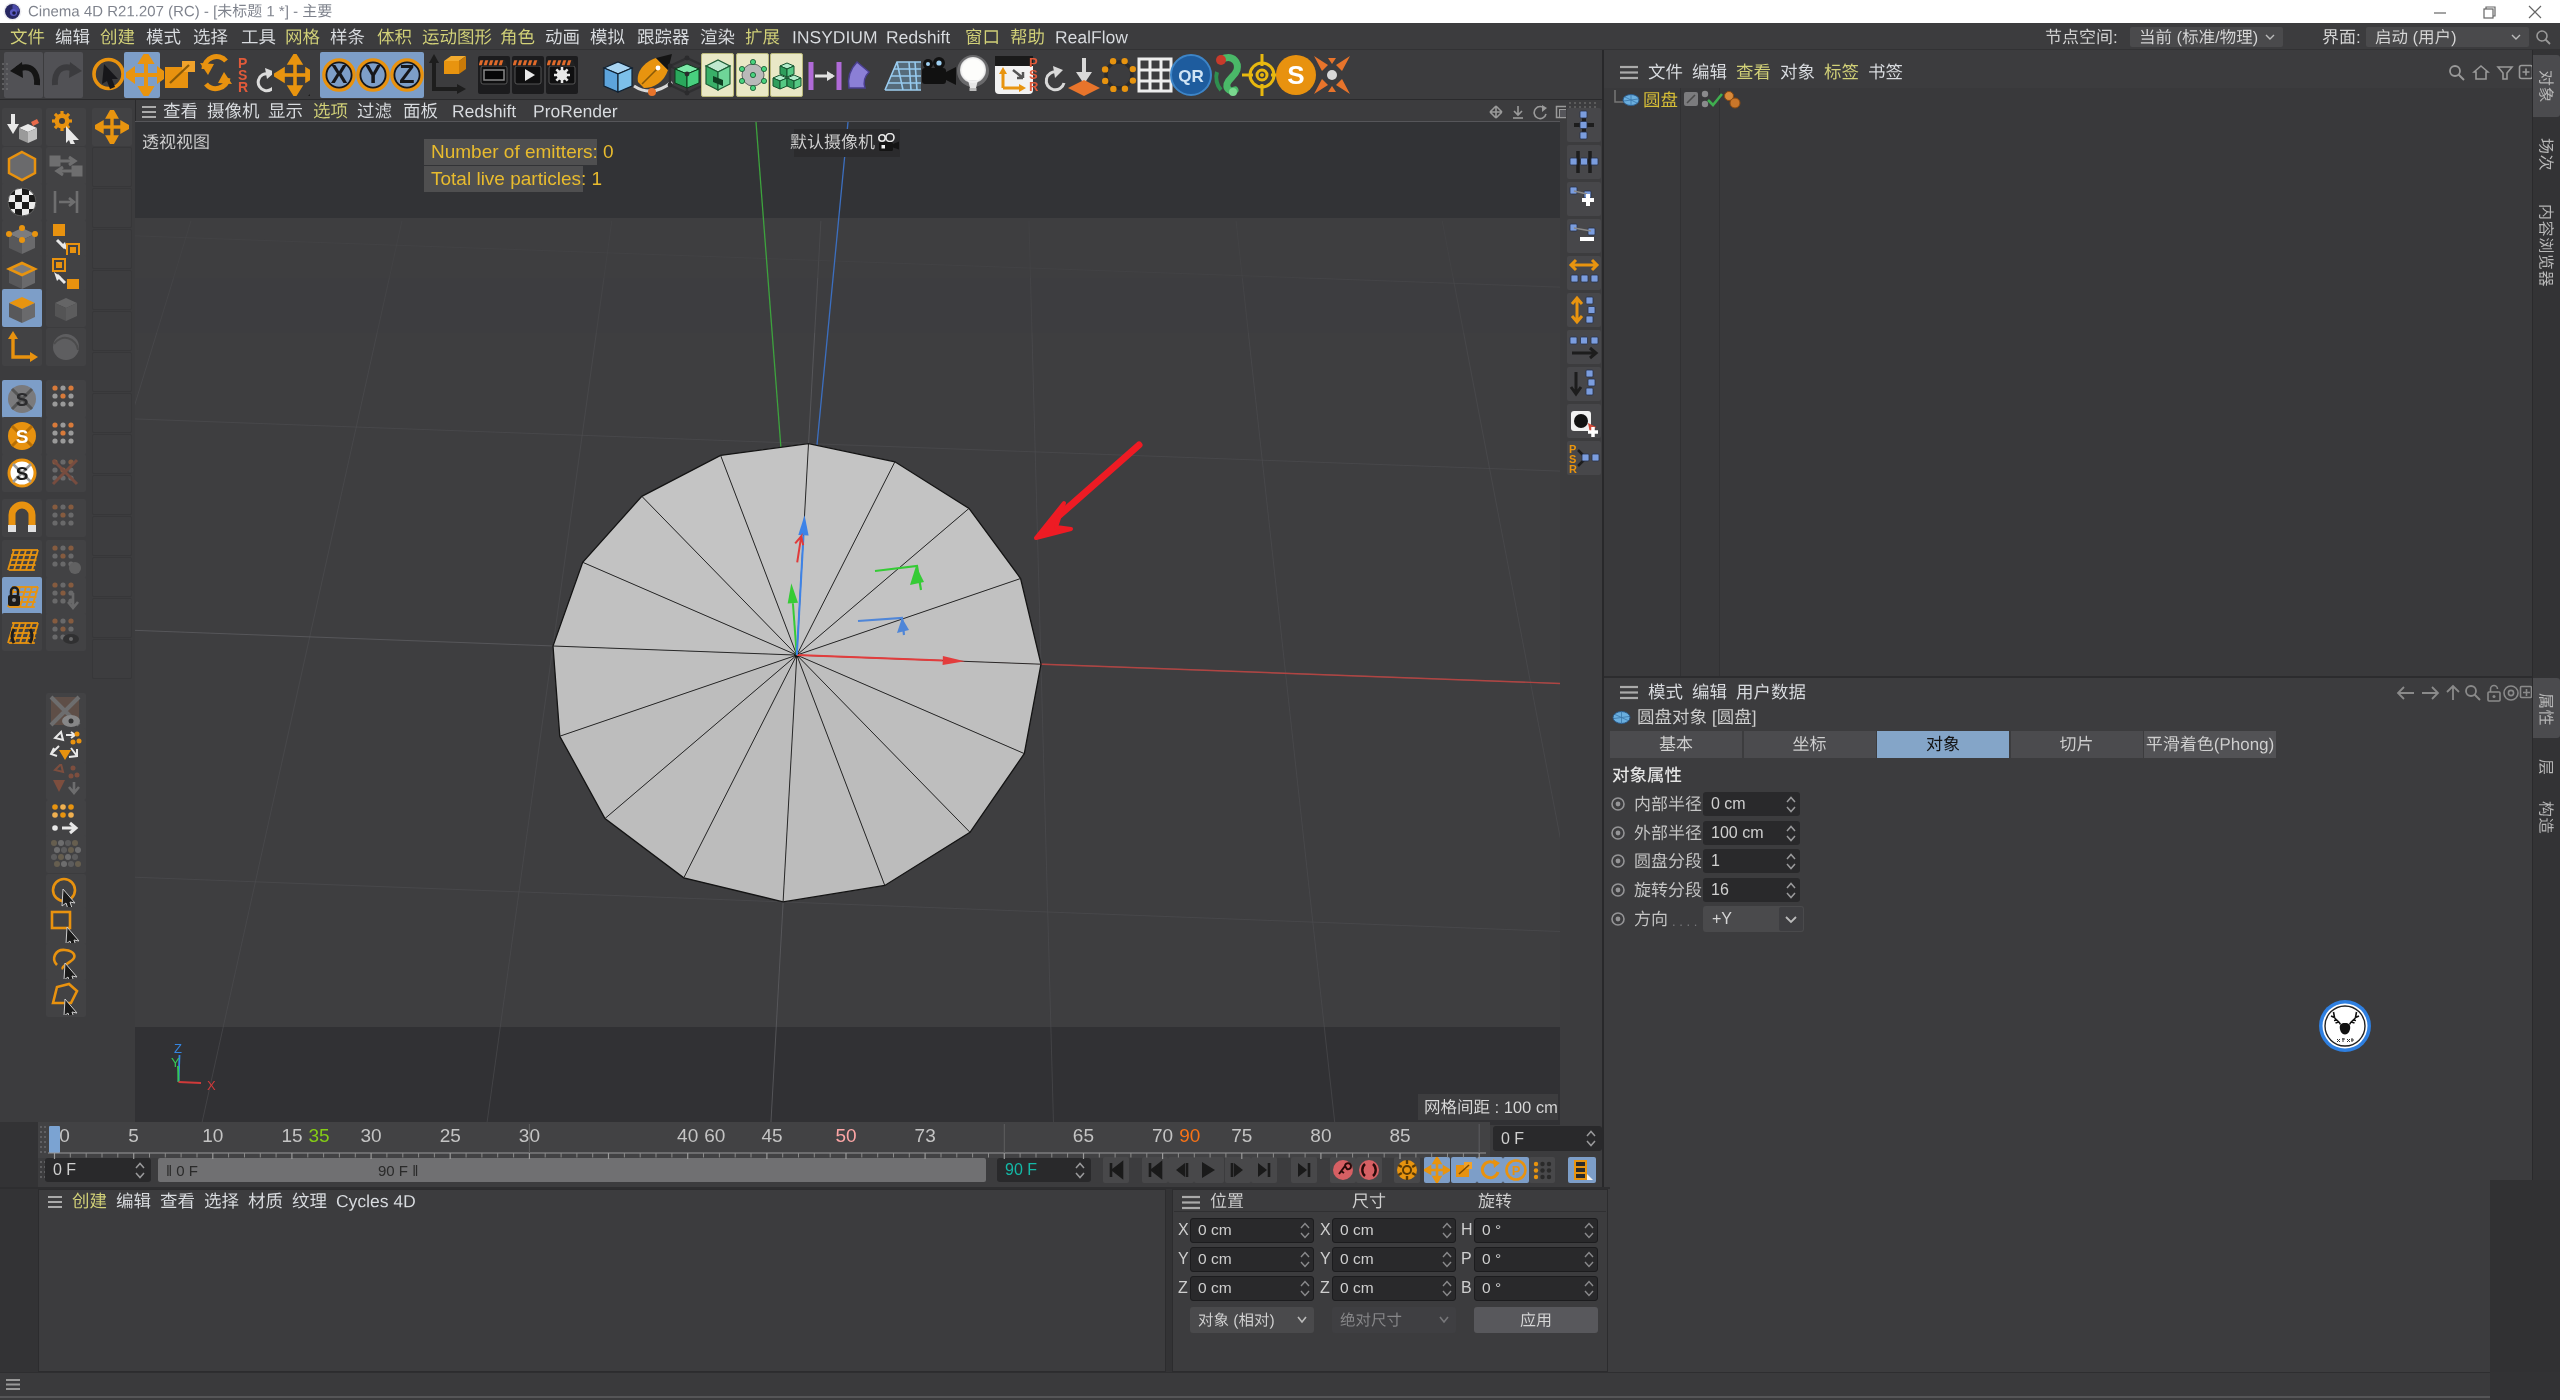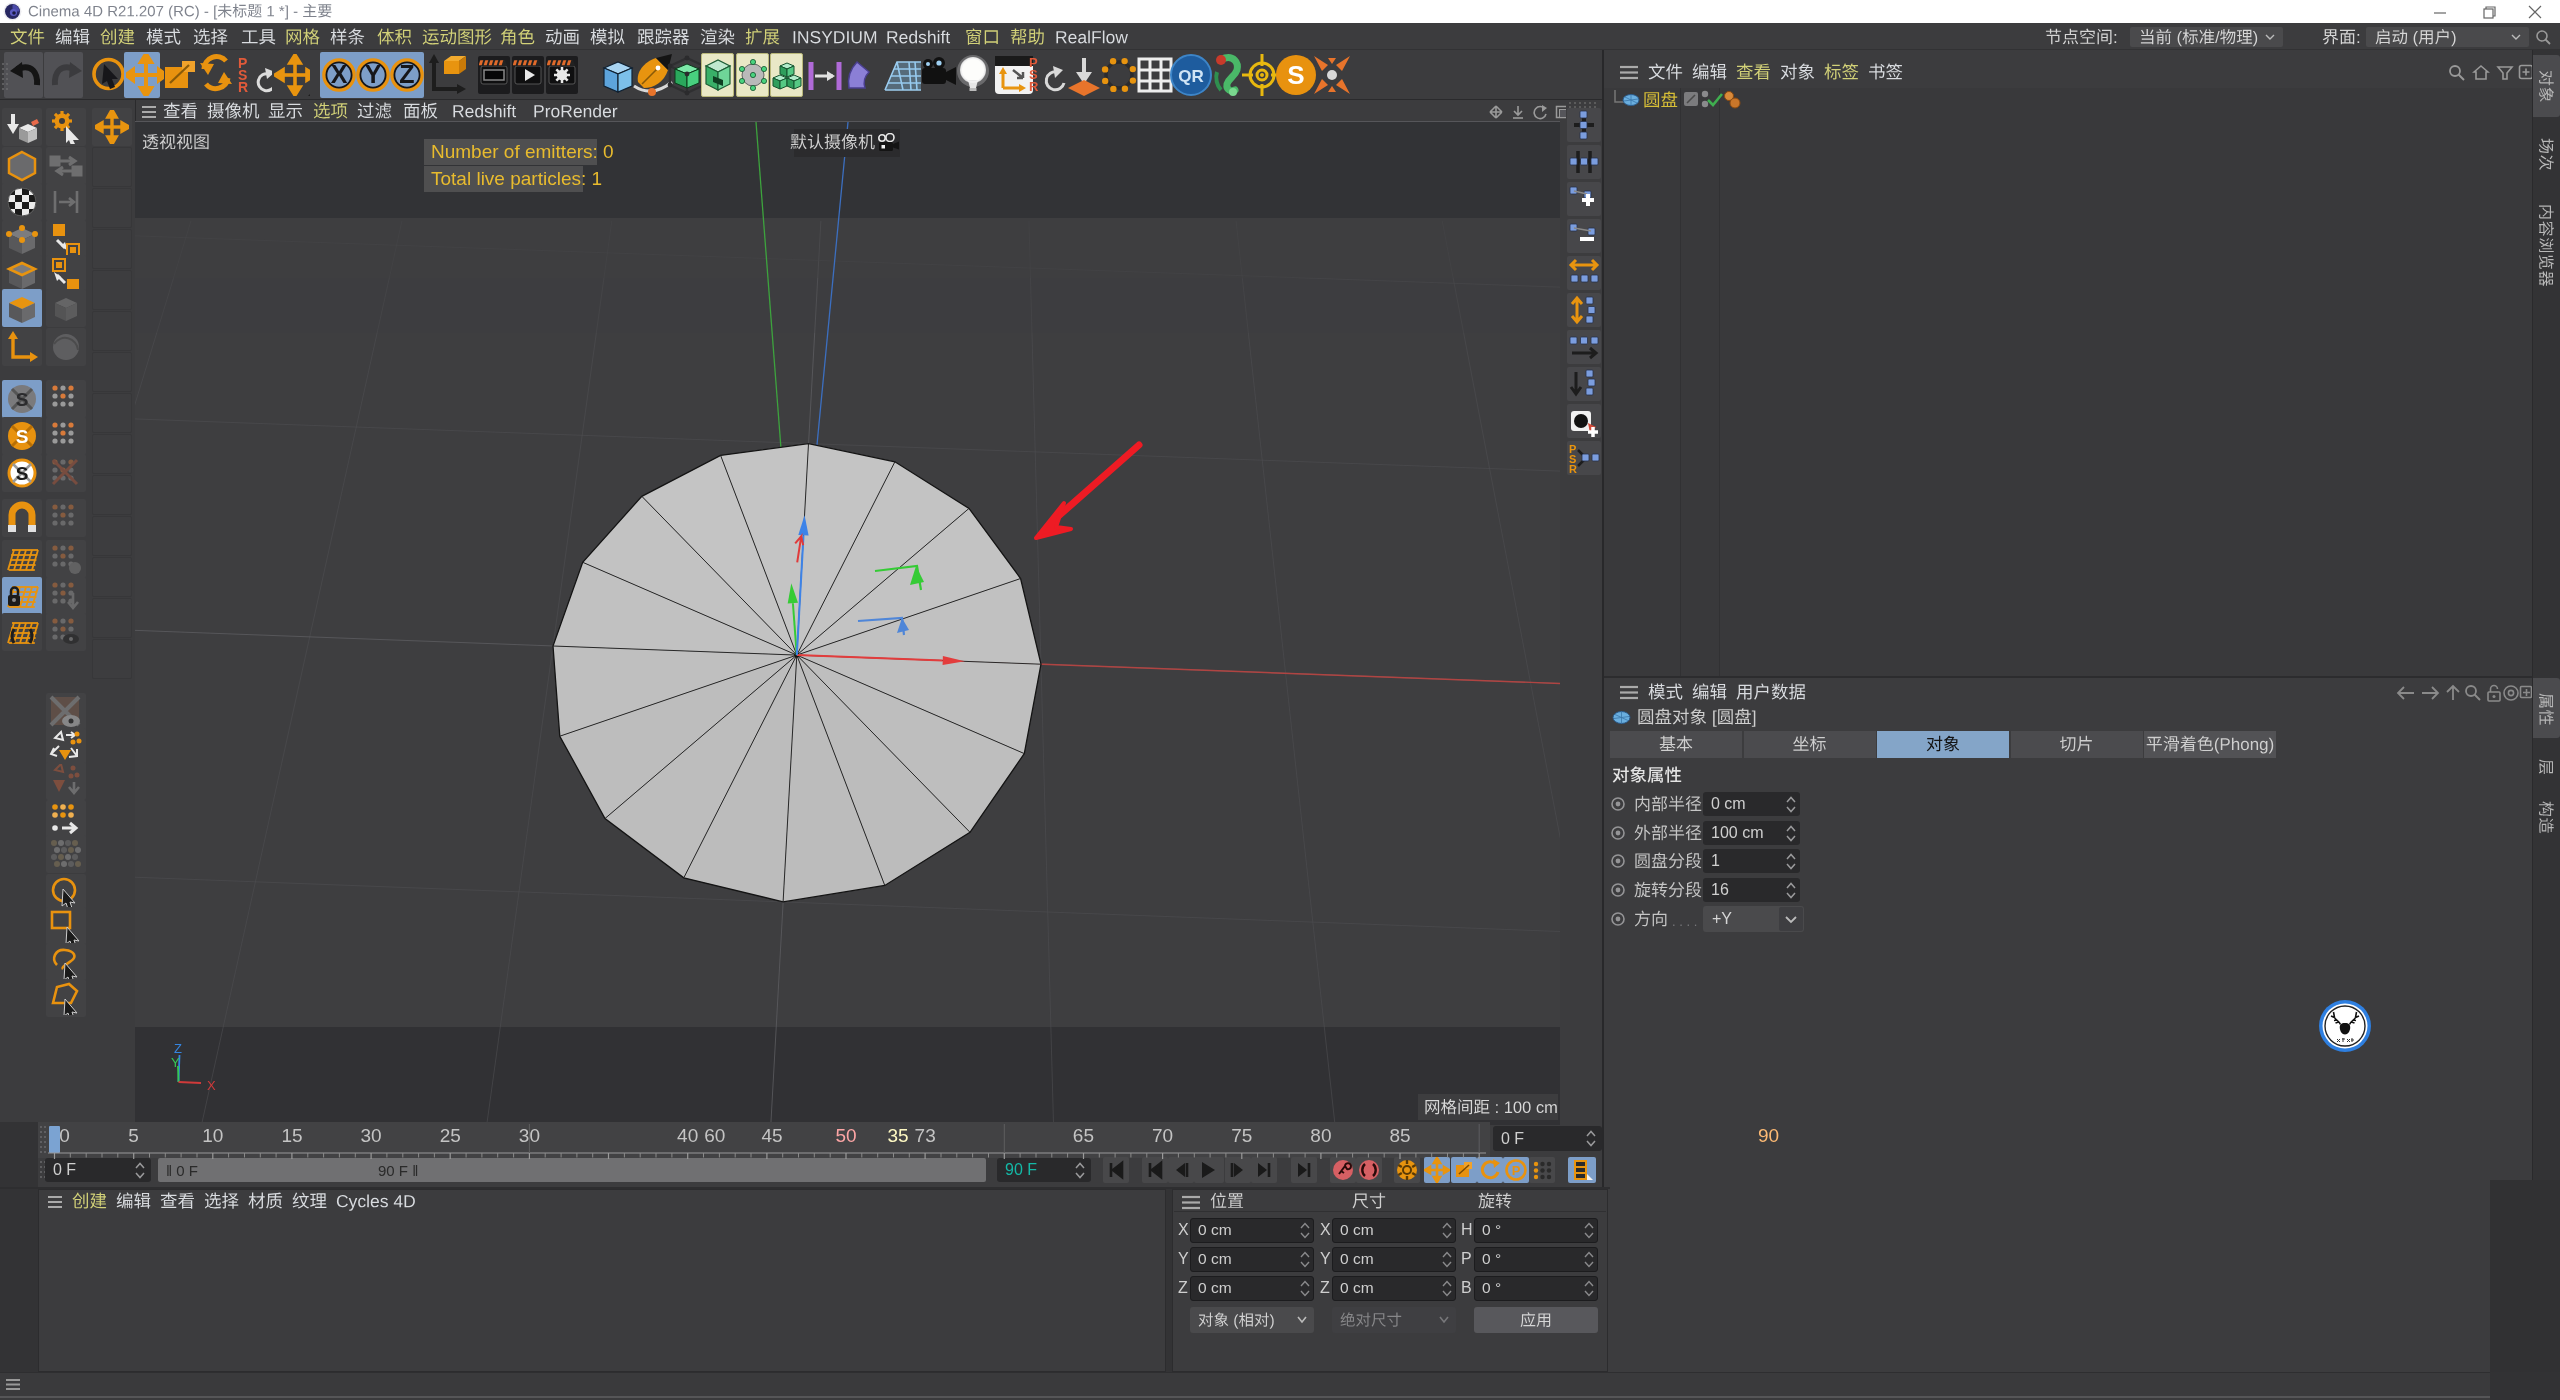--- a/index.html
+++ b/index.html
@@ -1515,32 +1515,32 @@
     <line x1="966.3" y1="2" x2="966.3" y2="31" stroke="#5e5e60" stroke-width="1"></line>
     <line x1="1441.2" y1="2" x2="1441.2" y2="31" stroke="#5e5e60" stroke-width="1"></line>
   </svg>
 <div style="position:absolute;left:-235.5px;width:600px;text-align:center;top:1136px;transform:translateY(-50%);font:400 19px 'Liberation Sans',sans-serif;color:#c4c4c4;letter-spacing:0;white-space:pre">0</div>
 <div style="position:absolute;left:-166.35px;width:600px;text-align:center;top:1136px;transform:translateY(-50%);font:400 19px 'Liberation Sans',sans-serif;color:#c4c4c4;letter-spacing:0;white-space:pre">5</div>
 <div style="position:absolute;left:-87.19999999999999px;width:600px;text-align:center;top:1136px;transform:translateY(-50%);font:400 19px 'Liberation Sans',sans-serif;color:#c4c4c4;letter-spacing:0;white-space:pre">10</div>
 <div style="position:absolute;left:-8.050000000000011px;width:600px;text-align:center;top:1136px;transform:translateY(-50%);font:400 19px 'Liberation Sans',sans-serif;color:#c4c4c4;letter-spacing:0;white-space:pre">15</div>
 <div style="position:absolute;left:71.10000000000002px;width:600px;text-align:center;top:1136px;transform:translateY(-50%);font:400 19px 'Liberation Sans',sans-serif;color:#c4c4c4;letter-spacing:0;white-space:pre">30</div>
 <div style="position:absolute;left:150.25px;width:600px;text-align:center;top:1136px;transform:translateY(-50%);font:400 19px 'Liberation Sans',sans-serif;color:#c4c4c4;letter-spacing:0;white-space:pre">25</div>
 <div style="position:absolute;left:229.39999999999998px;width:600px;text-align:center;top:1136px;transform:translateY(-50%);font:400 19px 'Liberation Sans',sans-serif;color:#c4c4c4;letter-spacing:0;white-space:pre">30</div>
-<div style="position:absolute;left:308.54999999999995px;width:600px;text-align:right;top:1136px;transform:translateY(-50%);font:400 19px 'Liberation Sans',sans-serif;color:#fef9c3;letter-spacing:0;white-space:pre">35</div>
+<div style="position:absolute;left:308.54999999999995px;width:600px;text-align:left;top:1136px;transform:translateY(-50%);font:400 19px 'Liberation Sans',sans-serif;color:#84cc16;letter-spacing:0;white-space:pre">35</div>
 <div style="position:absolute;left:387.70000000000005px;width:600px;text-align:center;top:1136px;transform:translateY(-50%);font:400 19px 'Liberation Sans',sans-serif;color:#c4c4c4;letter-spacing:0;white-space:pre">40</div>
 <div style="position:absolute;left:472px;width:600px;text-align:center;top:1136px;transform:translateY(-50%);font:400 19px 'Liberation Sans',sans-serif;color:#c4c4c4;letter-spacing:0;white-space:pre">45</div>
 <div style="position:absolute;left:546.0px;width:600px;text-align:center;top:1136px;transform:translateY(-50%);font:400 19px 'Liberation Sans',sans-serif;color:#fca5a5;letter-spacing:0;white-space:pre">50</div>
 <div style="position:absolute;left:625.15px;width:600px;text-align:center;top:1136px;transform:translateY(-50%);font:400 19px 'Liberation Sans',sans-serif;color:#c4c4c4;letter-spacing:0;white-space:pre">73</div>
 <div style="position:absolute;left:704.3px;width:600px;text-align:left;top:1136px;transform:translateY(-50%);font:400 19px 'Liberation Sans',sans-serif;color:#c4c4c4;letter-spacing:0;white-space:pre">60</div>
 <div style="position:absolute;left:783.45px;width:600px;text-align:center;top:1136px;transform:translateY(-50%);font:400 19px 'Liberation Sans',sans-serif;color:#c4c4c4;letter-spacing:0;white-space:pre">65</div>
 <div style="position:absolute;left:862.5999999999999px;width:600px;text-align:center;top:1136px;transform:translateY(-50%);font:400 19px 'Liberation Sans',sans-serif;color:#c4c4c4;letter-spacing:0;white-space:pre">70</div>
 <div style="position:absolute;left:941.75px;width:600px;text-align:center;top:1136px;transform:translateY(-50%);font:400 19px 'Liberation Sans',sans-serif;color:#c4c4c4;letter-spacing:0;white-space:pre">75</div>
 <div style="position:absolute;left:1020.9000000000001px;width:600px;text-align:center;top:1136px;transform:translateY(-50%);font:400 19px 'Liberation Sans',sans-serif;color:#c4c4c4;letter-spacing:0;white-space:pre">80</div>
 <div style="position:absolute;left:1100.05px;width:600px;text-align:center;top:1136px;transform:translateY(-50%);font:400 19px 'Liberation Sans',sans-serif;color:#c4c4c4;letter-spacing:0;white-space:pre">85</div>
-<div style="position:absolute;left:1179.2px;width:600px;text-align:right;top:1136px;transform:translateY(-50%);font:400 19px 'Liberation Sans',sans-serif;color:#fdba74;letter-spacing:0;white-space:pre">90</div>
+<div style="position:absolute;left:1179.2px;width:600px;text-align:left;top:1136px;transform:translateY(-50%);font:400 19px 'Liberation Sans',sans-serif;color:#f97316;letter-spacing:0;white-space:pre">90</div>
 <div style="position:absolute;left:1493px;top:1126px;width:109px;height:25px;background:#29292b;border-radius:3px"></div>
 <div style="position:absolute;left:1501px;top:1139px;transform:translateY(-50%);font:400 16px 'Liberation Sans',sans-serif;color:#cfcfcf;letter-spacing:0;white-space:pre">0 F</div>
 <svg style="position:absolute;left:1585px;top:1129px;" width="12" height="19" viewBox="0 0 12 19">
     <path d="M2 7 L6 2.5 L10 7 M2 12 L6 16.5 L10 12" fill="none" stroke="#9a9a9c" stroke-width="1.5"></path>
   </svg>
 <div style="position:absolute;left:38px;top:1158px;width:1452px;height:30px;background:#3c3c3e"></div>
 <svg style="position:absolute;left:39px;top:1160px;" width="8" height="24" viewBox="0 0 8 24">
     <circle cx="2" cy="2" r="1" fill="#6a6a6c"></circle>
     <circle cx="6" cy="2" r="1" fill="#6a6a6c"></circle>
     <circle cx="2" cy="7" r="1" fill="#6a6a6c"></circle>

